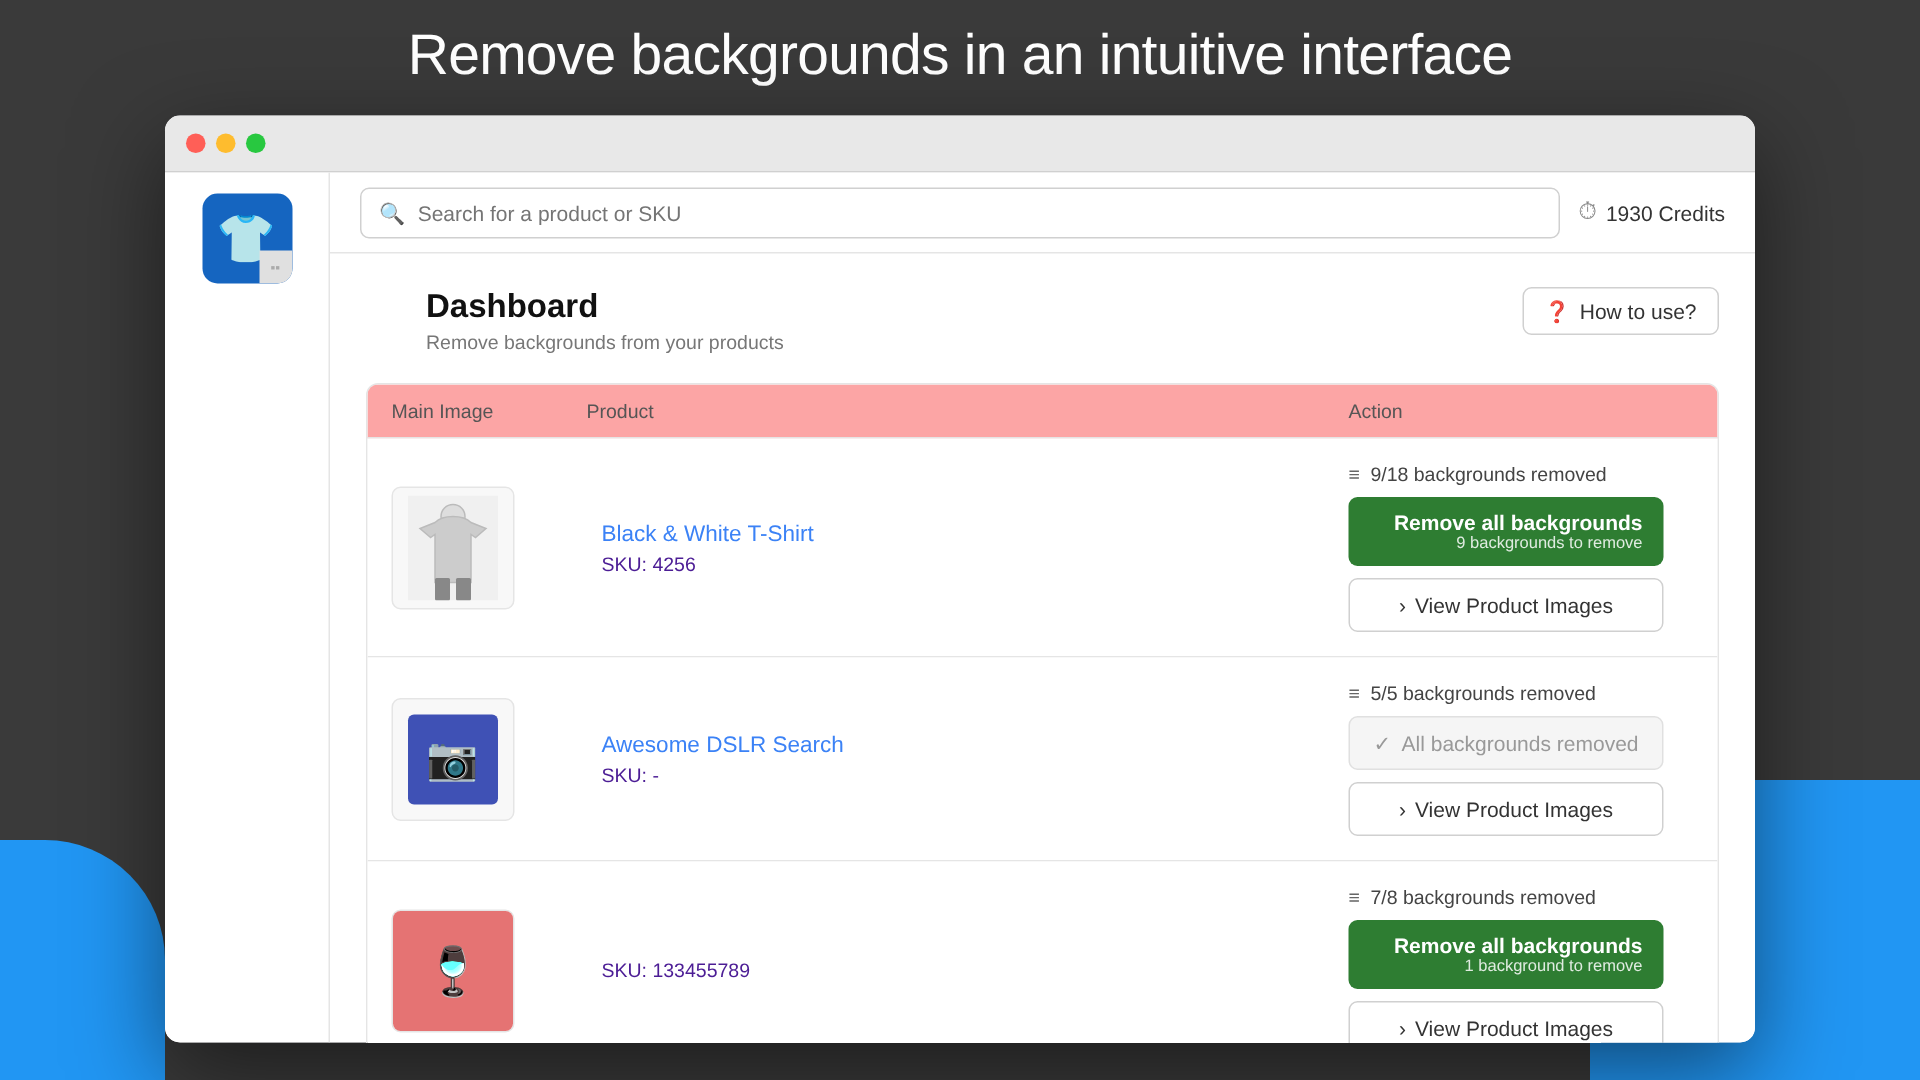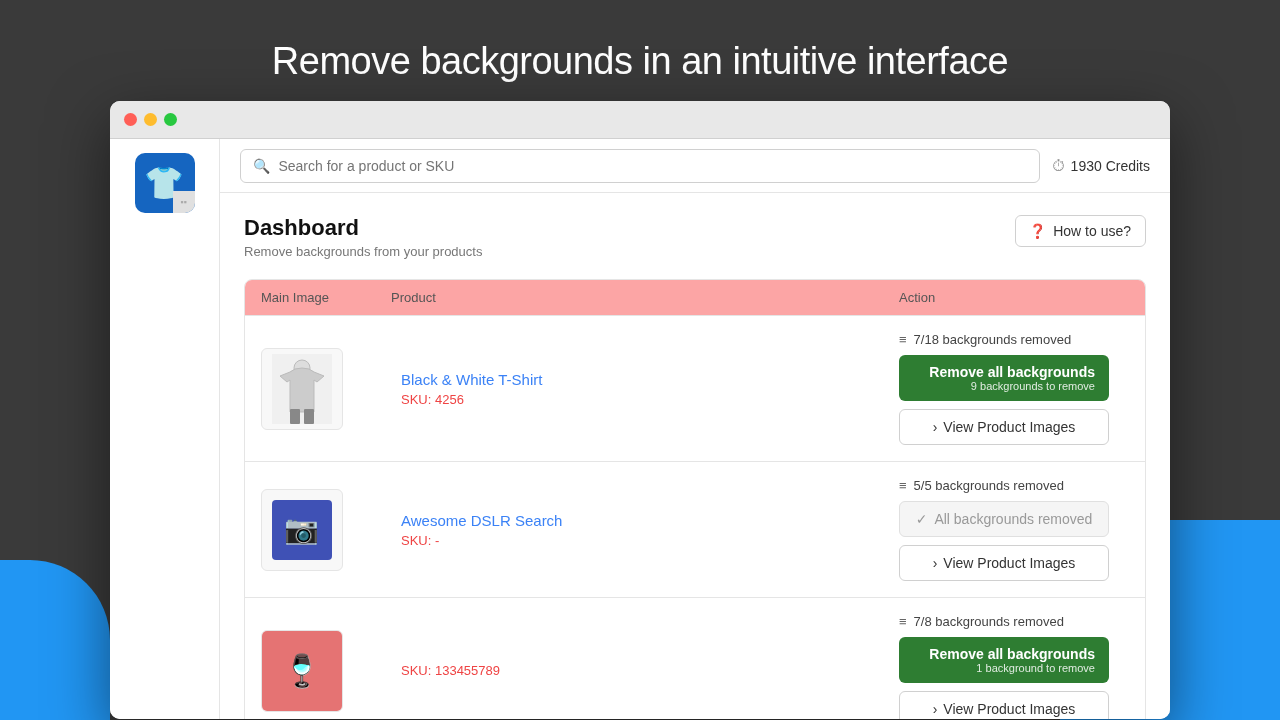--- a/index.html
+++ b/index.html
@@ -10,21 +10,21 @@
       font-family: -apple-system, BlinkMacSystemFont, 'Segoe UI', sans-serif;
       overflow: hidden;
       position: relative;
     }
 
     .page-title {
       text-align: center;
       color: #ffffff;
       font-size: 38px;
       font-weight: 400;
-      padding-top: 40px;
+      padding-top: 16px;
       padding-bottom: 18px;
       letter-spacing: -0.5px;
     }
 
     
     .blue-shape-left {
       position: absolute;
       bottom: 0;
       left: 0;
       width: 110px;
@@ -170,20 +170,21 @@
     .dashboard-area {
       flex: 1;
       padding: 22px 24px;
       overflow-y: auto;
     }
     .dashboard-header {
       display: flex;
       align-items: flex-start;
       justify-content: space-between;
       margin-bottom: 20px;
+      margin-left: 40px;
     }
     .dashboard-title {
       font-size: 22px;
       font-weight: 600;
       color: #111;
     }
     .dashboard-subtitle {
       font-size: 13px;
       color: #777;
       margin-top: 3px;
@@ -248,21 +249,21 @@
       padding-left: 10px;
     }
     .product-name {
       font-size: 15px;
       font-weight: 500;
       color: #3b82f6;
       margin-bottom: 4px;
     }
     .product-sku {
       font-size: 13px;
-      color: #ef4444;
+      color: #4c1d95;
     }
 
     .action-col {
       display: flex;
       flex-direction: column;
       gap: 8px;
     }
     .bg-status {
       display: flex;
       align-items: center;
@@ -422,21 +423,21 @@
                 <rect x="32" y="55" width="10" height="15" fill="#888" rx="1"></rect>
               </svg>
             </div>
             <div class="product-info">
               <div class="product-name">Black &amp; White T-Shirt</div>
               <div class="product-sku">SKU: 4256</div>
             </div>
             <div class="action-col">
               <div class="bg-status">
                 <span class="bg-status-icon">≡</span>
-                <span>7/18 backgrounds removed</span>
+                <span>9/18 backgrounds removed</span>
               </div>
               <button class="btn-remove-bg">
                 <span class="btn-remove-bg-title">Remove all backgrounds</span>
                 <span class="btn-remove-bg-sub">9 backgrounds to remove</span>
               </button>
               <button class="btn-view-images">
                 <span>›</span>
                 <span>View Product Images</span>
               </button>
             </div>

